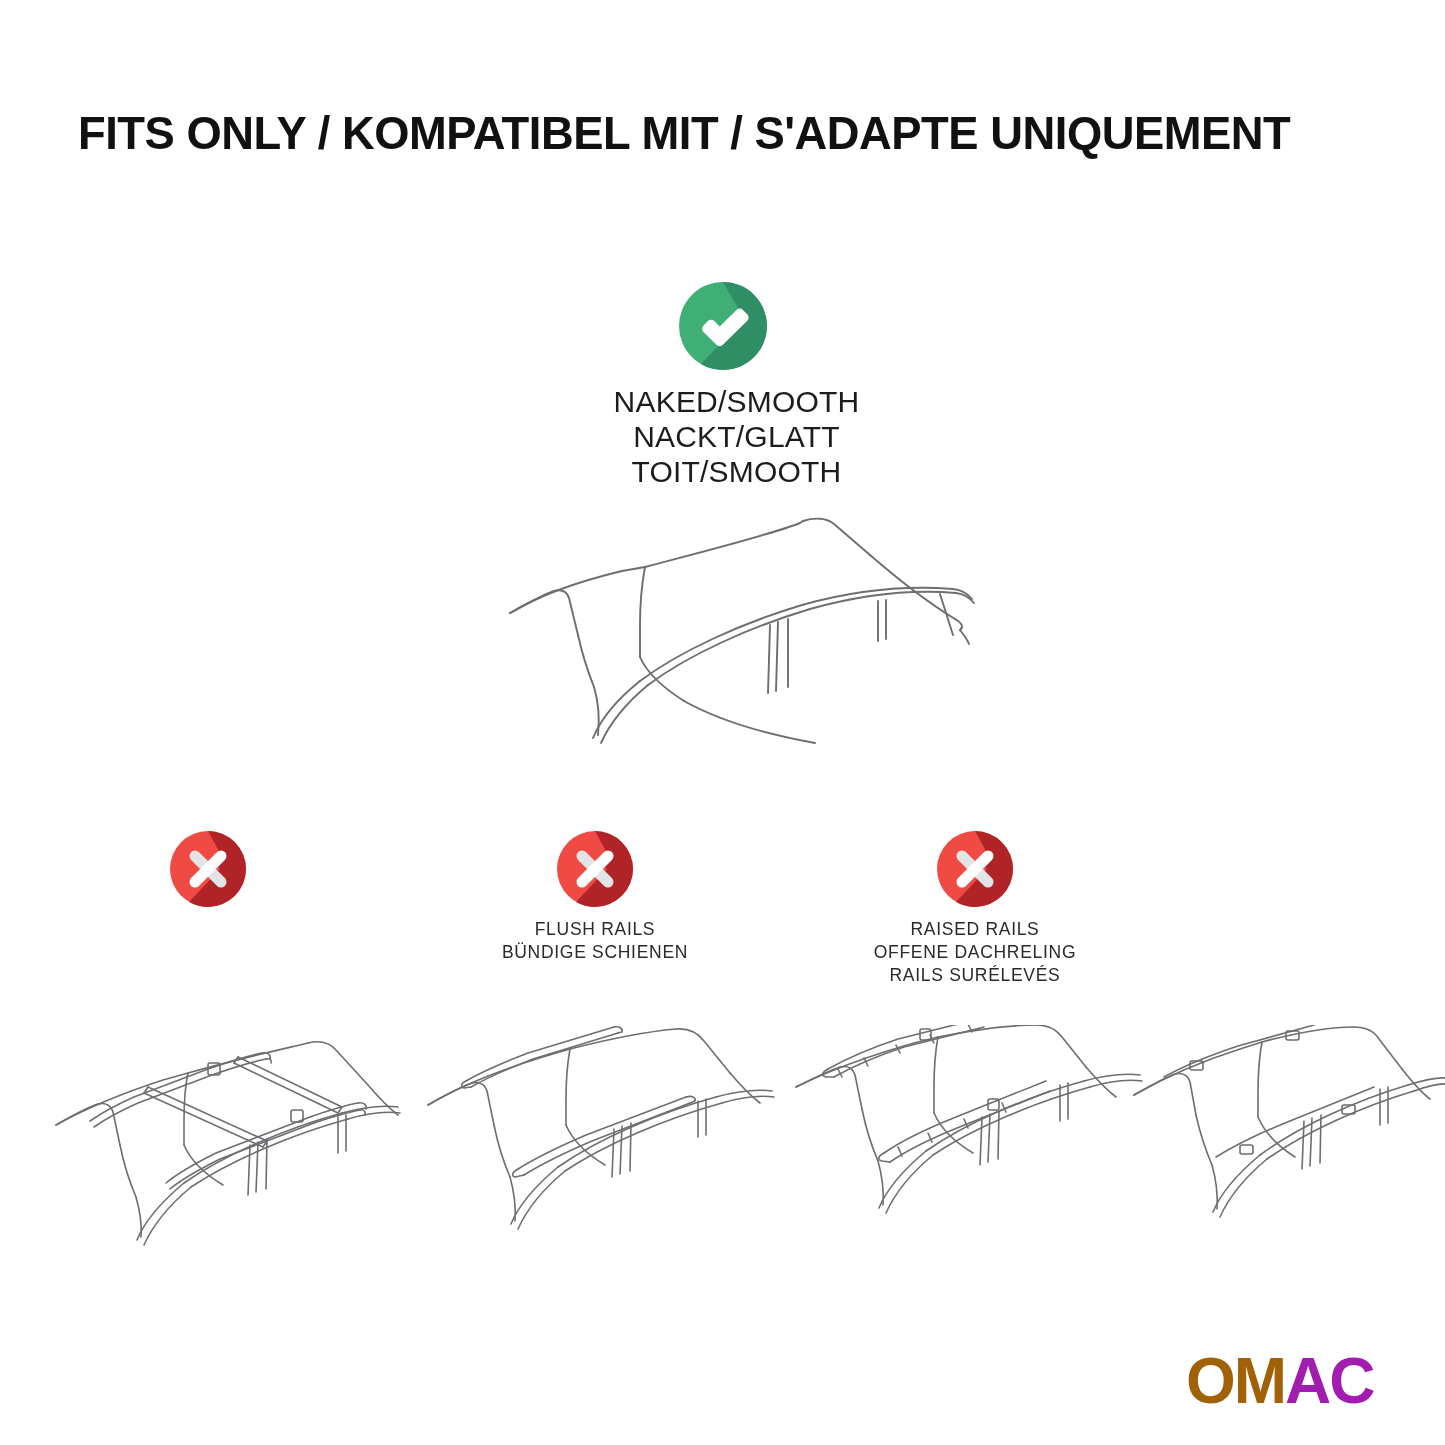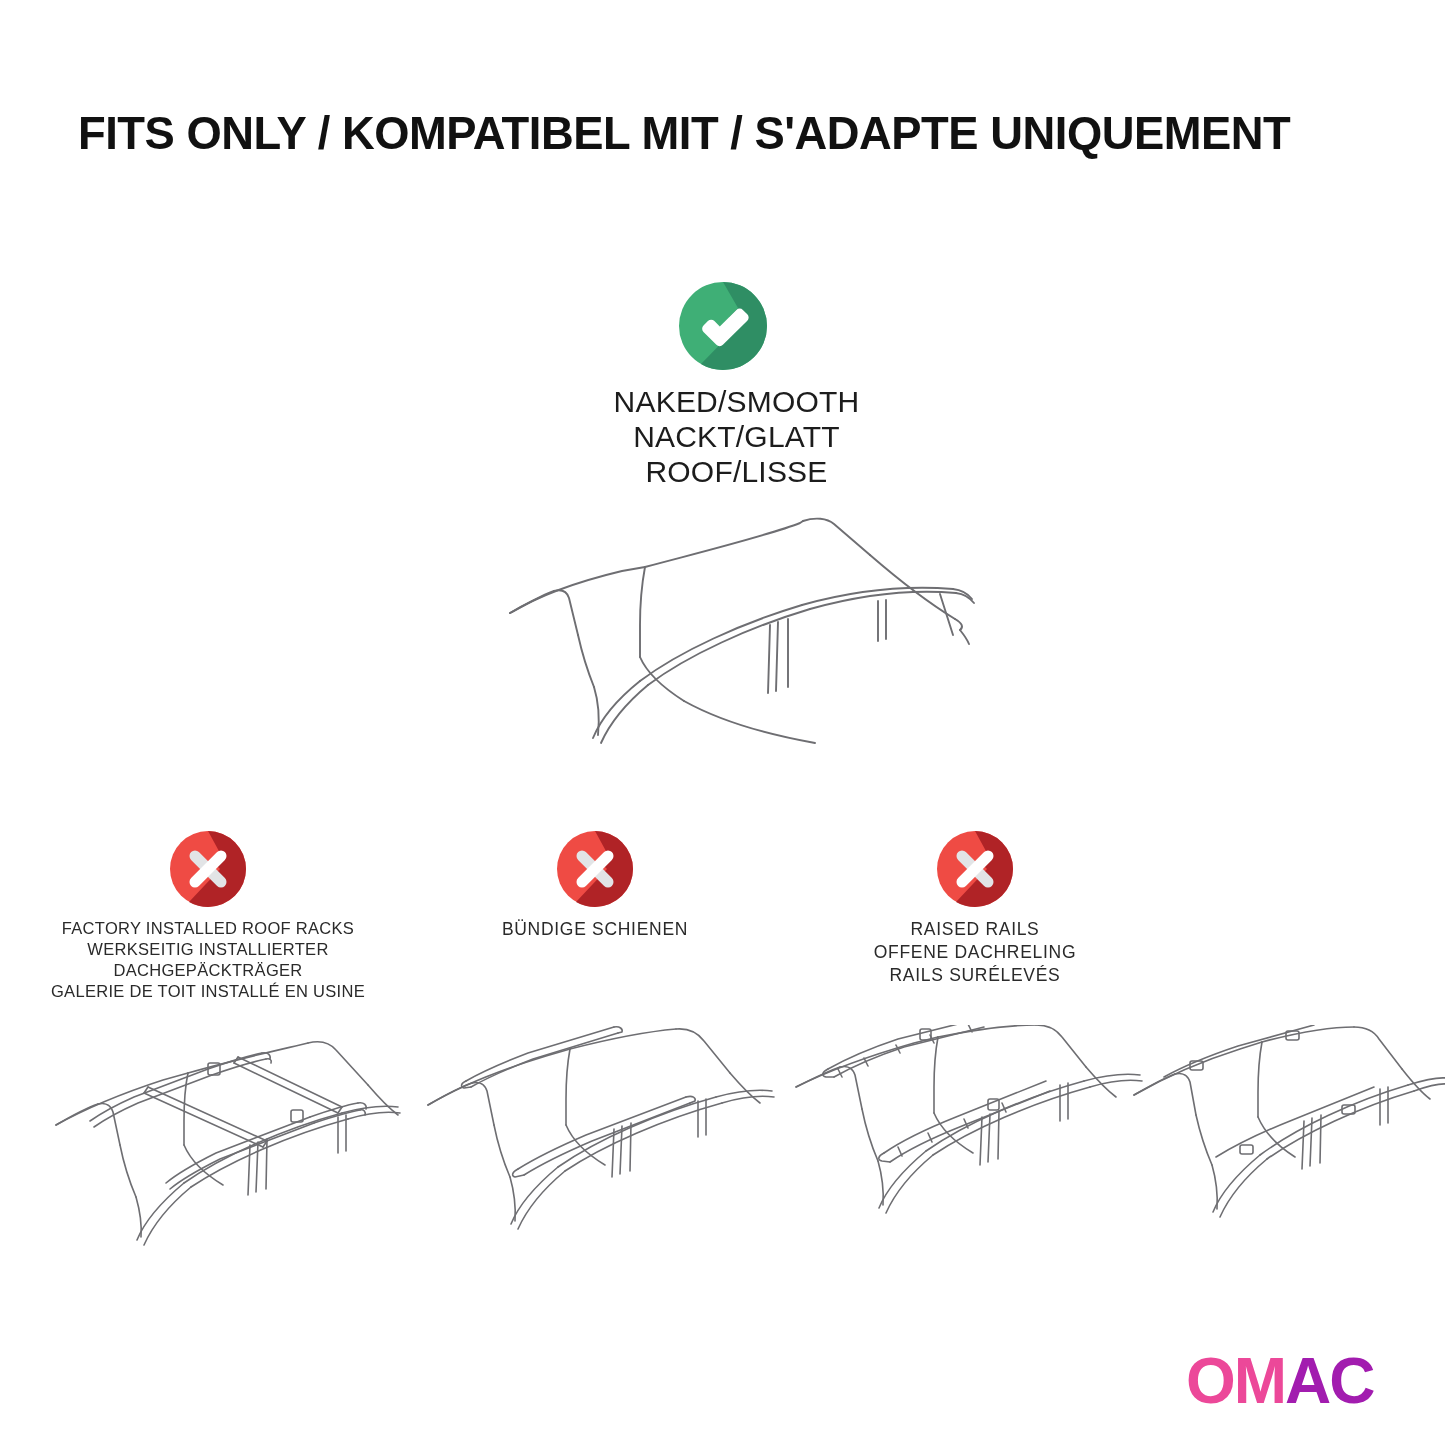--- a/index.html
+++ b/index.html
@@ -101,21 +101,21 @@
   .logo{
     position:absolute;
     left:1186px; top:1349px;
     font-size:64px;
     font-weight:800;
     letter-spacing:-2px;
     line-height:1;
     white-space:nowrap;
     font-family:"Liberation Sans", sans-serif;
   }
-  .logo .om{color:#ec4899;}
+  .logo .om{color:#a16207;}
   .logo .ac{color:#a21caf;}
 
   svg{display:block;}
 </style>
 </head>
 <body>
 
 <div class="page">
 
   <div class="title">FITS ONLY / KOMPATIBEL MIT / S'ADAPTE UNIQUEMENT</div>
@@ -126,21 +126,21 @@
       <svg width="96" height="96" viewBox="0 0 96 96">
         <circle cx="48" cy="48" r="44" fill="#3faf76"></circle>
         <path d="M48 4a44 44 0 0 1 44 44 44 44 0 0 1-44 44 44 44 0 0 1-22-5.9L63 48l-9-9 9-9z" fill="#2e8b63" opacity="0.92"></path>
         <path d="M28.5 47.5 l4.4-4.4a4.6 4.6 0 0 1 6.5 0 l5.4 5.4 16.6-16.6a4.6 4.6 0 0 1 6.5 0 l4.4 4.4a4.6 4.6 0 0 1 0 6.5 L47.9 66.8a4.6 4.6 0 0 1-6.5 0 L28.5 54a4.6 4.6 0 0 1 0-6.5z" fill="#ffffff"></path>
       </svg>
     </span>
 
     <div class="hero-text">
       <div>NAKED/SMOOTH</div>
       <div>NACKT/GLATT</div>
-      <div>ROOF/LISSE</div>
+      <div>TOIT/SMOOTH</div>
     </div>
   </div>
 
   <div class="hero-roof">
     <svg width="520" height="260" viewBox="0 0 520 260">
       <g fill="none" stroke="#6e6e72" stroke-width="1.9" stroke-linecap="round" stroke-linejoin="round">
 
         <path d="M40 118 C70 100 110 86 152 76 L175 72"></path>
         <path d="M175 72 C235 56 300 40 330 28 L333 26"></path>
         <path d="M333 26 C345 22 357 23 364 29 L400 60"></path>
@@ -181,40 +181,35 @@
     <span class="col-icon">
       <svg width="82" height="82" viewBox="0 0 82 82">
         <circle cx="41" cy="41" r="38" fill="#ef4b44"></circle>
         <path d="M41 3a38 38 0 0 1 38 38 38 38 0 0 1-38 38 38 38 0 0 1-19-5.1L53 41l-8-8 8-8z" fill="#a81f23" opacity="0.9"></path>
         <g stroke-linecap="round" stroke-width="11">
           <line x1="28" y1="28" x2="54" y2="54" stroke="#e2e4e6"></line>
           <line x1="54" y1="28" x2="28" y2="54" stroke="#ffffff"></line>
         </g>
       </svg>
     </span>
-    <div class="col-label small">
-      <div>FACTORY INSTALLED ROOF RACKS</div>
-      <div>WERKSEITIG INSTALLIERTER</div>
-      <div>DACHGEPÄCKTRÄGER</div>
-      <div>GALERIE DE TOIT INSTALLÉ EN USINE</div>
-    </div>
   </div>
 
   <div class="col" id="col-2">
     <span class="col-icon">
       <svg width="82" height="82" viewBox="0 0 82 82">
         <circle cx="41" cy="41" r="38" fill="#ef4b44"></circle>
         <path d="M41 3a38 38 0 0 1 38 38 38 38 0 0 1-38 38 38 38 0 0 1-19-5.1L53 41l-8-8 8-8z" fill="#a81f23" opacity="0.9"></path>
         <g stroke-linecap="round" stroke-width="11">
           <line x1="28" y1="28" x2="54" y2="54" stroke="#e2e4e6"></line>
           <line x1="54" y1="28" x2="28" y2="54" stroke="#ffffff"></line>
         </g>
       </svg>
     </span>
     <div class="col-label">
+      <div>FLUSH RAILS</div>
       <div>BÜNDIGE SCHIENEN</div>
     </div>
   </div>
 
   <div class="col" id="col-3">
     <span class="col-icon">
       <svg width="82" height="82" viewBox="0 0 82 82">
         <circle cx="41" cy="41" r="38" fill="#ef4b44"></circle>
         <path d="M41 3a38 38 0 0 1 38 38 38 38 0 0 1-38 38 38 38 0 0 1-19-5.1L53 41l-8-8 8-8z" fill="#a81f23" opacity="0.9"></path>
         <g stroke-linecap="round" stroke-width="11">

